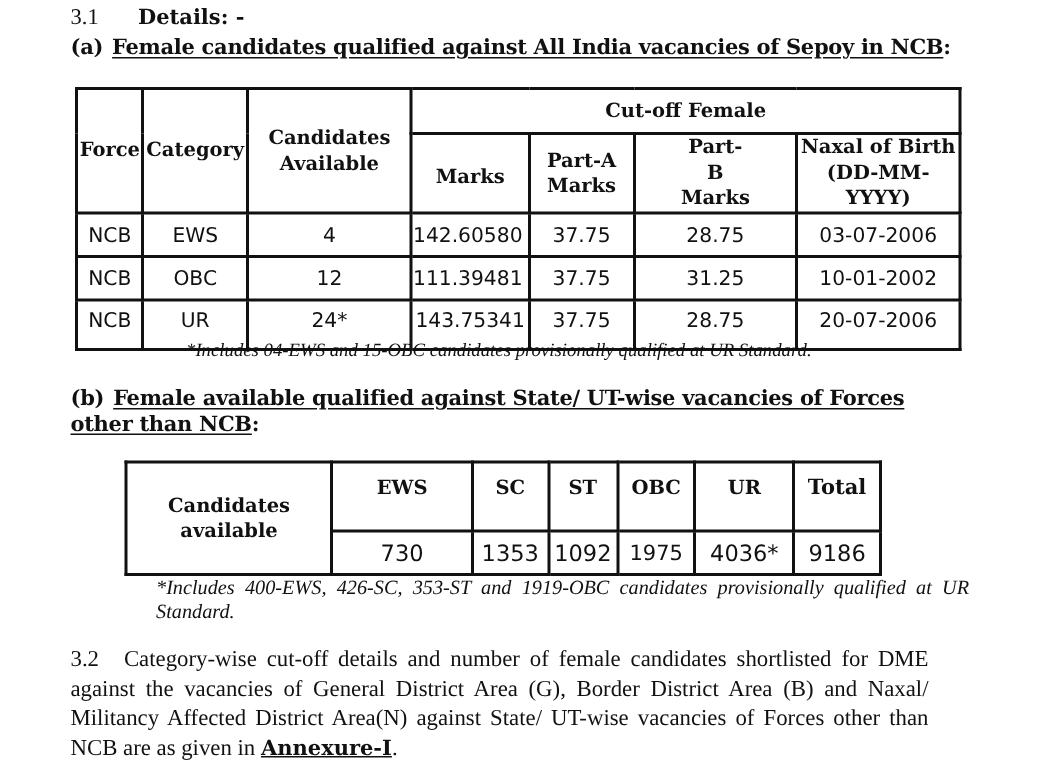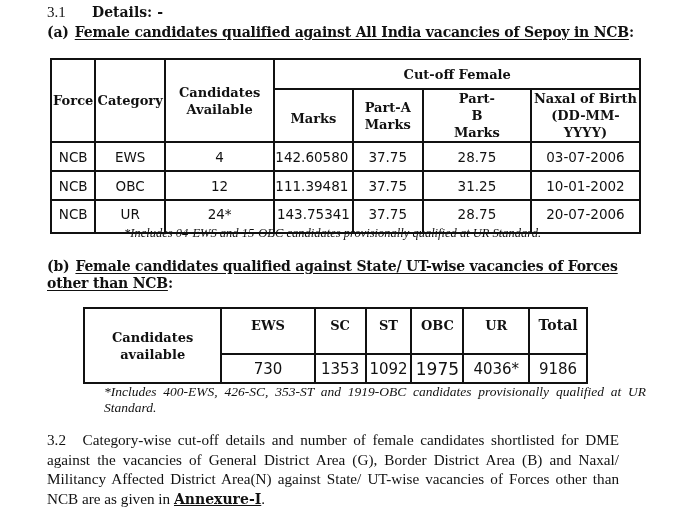--- a/index.html
+++ b/index.html
@@ -90,21 +90,21 @@
     <td style="vertical-align:top;padding-top:5px">37.75</td>
     <td style="vertical-align:top;padding-top:5px">28.75</td>
     <td style="vertical-align:top;padding-top:5px">20-07-2006</td>
   </tr>
 </tbody>
   </table>
 
 <div class="abs note1">*Includes 04-EWS and 15-OBC candidates provisionally qualified at UR Standard.</div>
 
 <div class="abs sub-b">
-  <span class="lbl">(b)</span><span class="ul">Female candidates qualified against State/ UT-wise vacancies of Forces other than NCB</span><span>:</span>
+  <span class="lbl">(b)</span><span class="ul">Female available qualified against State/ UT-wise vacancies of Forces other than NCB</span><span>:</span>
 </div>
 
 <table class="t" id="t2">
   <colgroup>
     <col style="width:138px">
       <col style="width:94px">
       <col style="width:51px">
       <col style="width:46px">
     <col style="width:52px">
       <col style="width:66px">
@@ -117,21 +117,21 @@
     <th style="vertical-align:top;padding-top:8px">SC</th>
     <th style="vertical-align:top;padding-top:8px">ST</th>
     <th style="vertical-align:top;padding-top:8px">OBC</th>
     <th style="vertical-align:top;padding-top:8px">UR</th>
     <th style="vertical-align:top;padding-top:8px;font-size:14px">Total</th>
   </tr>
   <tr style="height:29px">
     <td class="serif" style="font-size:15px">730</td>
     <td class="serif" style="font-size:15px">1353</td>
     <td class="serif" style="font-size:15px">1092</td>
-    <td class="serif" style="font-size:17px">1975</td>
+    <td class="serif" style="font-size:14px">1975</td>
     <td class="serif" style="font-size:15px">4036*</td>
     <td class="serif" style="font-size:15px">9186</td>
   </tr>
 </tbody>
   </table>
 
 <div class="abs note2">*Includes 400-EWS, 426-SC, 353-ST and 1919-OBC candidates provisionally qualified at UR Standard.</div>
 
 <div class="abs para">
   <span class="num">3.2</span>

